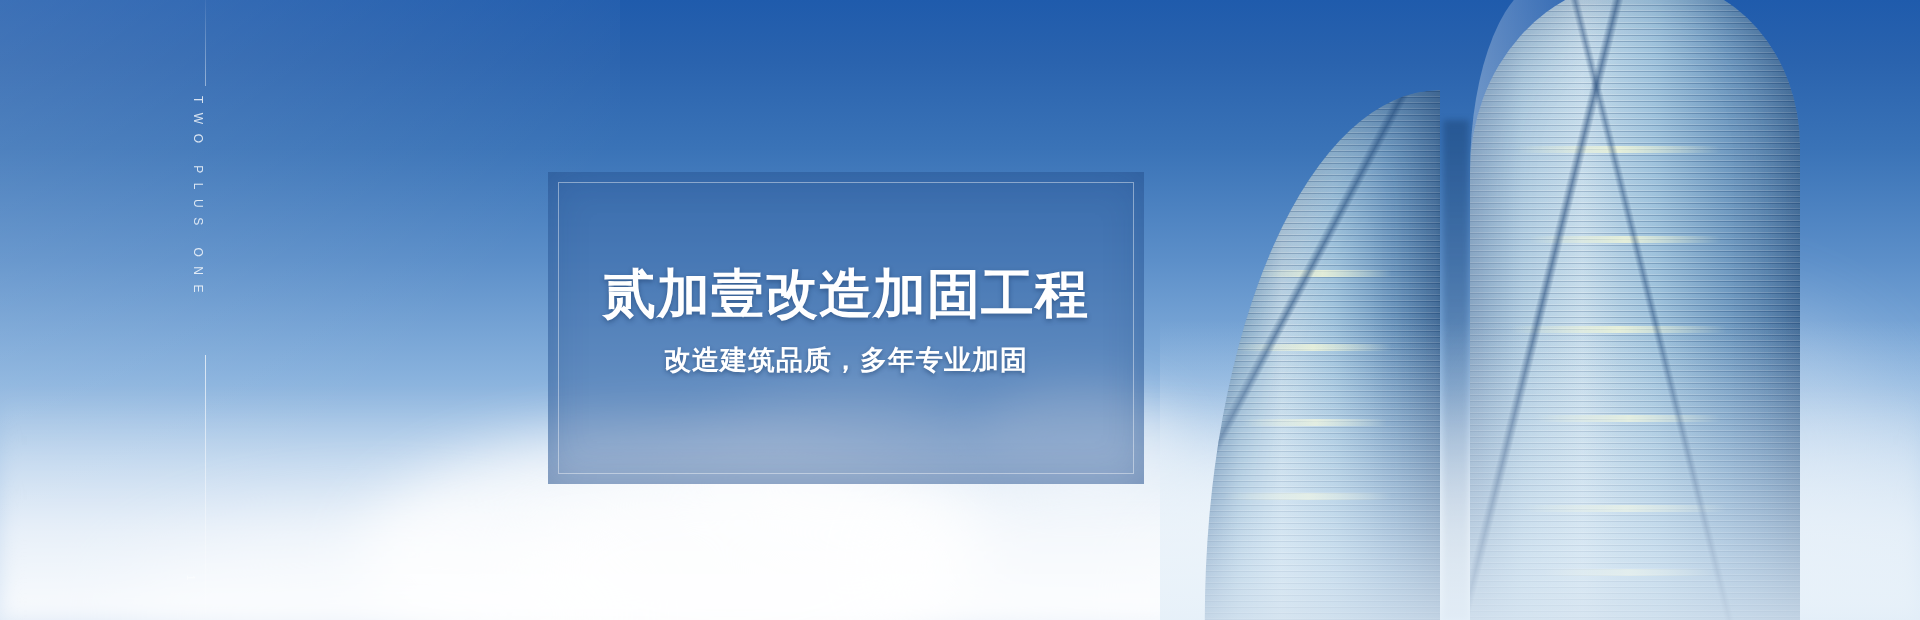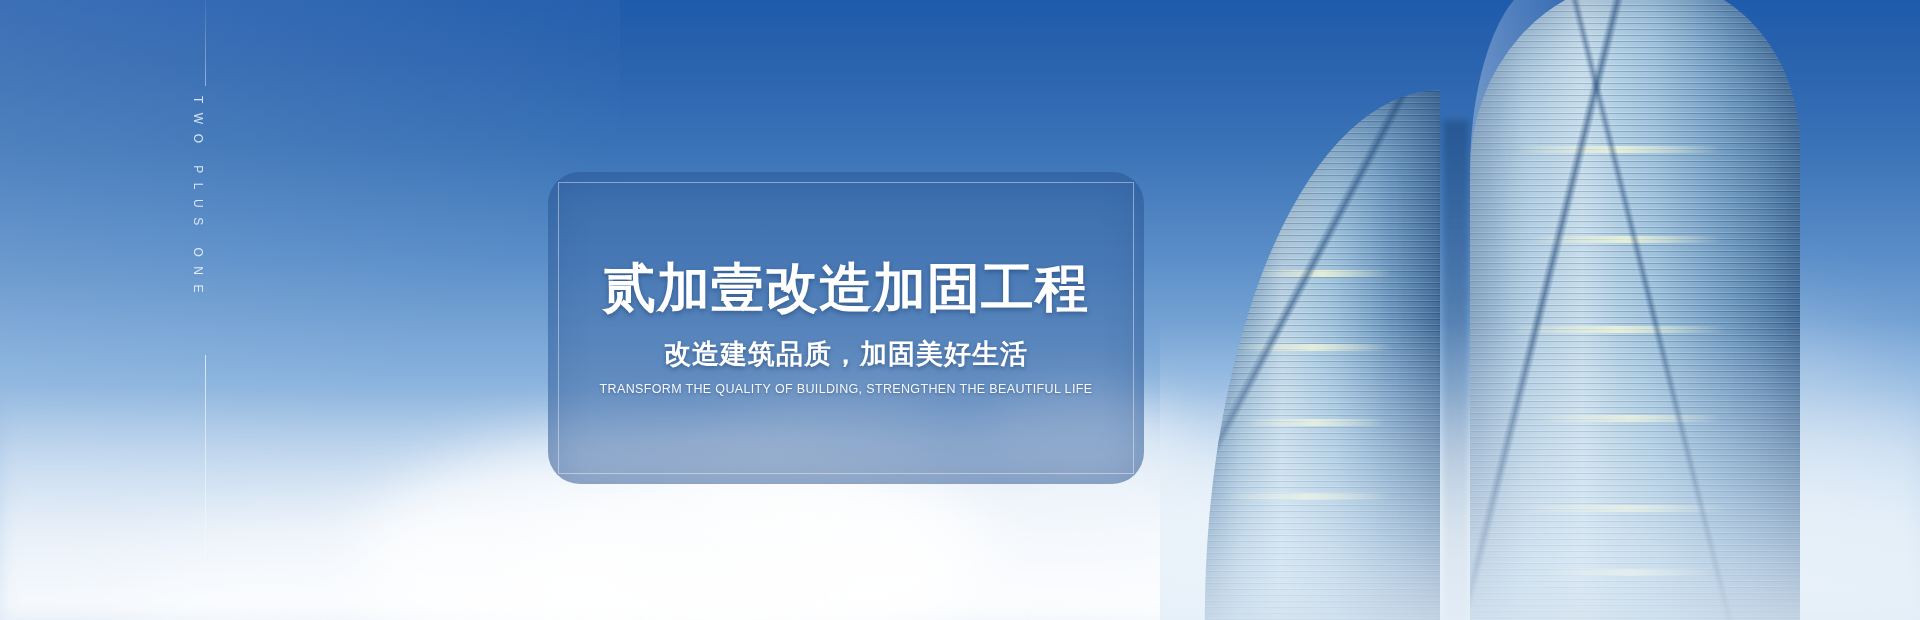--- a/index.html
+++ b/index.html
@@ -140,21 +140,20 @@
     position:absolute; left:12px; top:572px;
     color:rgba(255,255,255,.55); font-size:10px;
     transform:rotate(90deg); transform-origin:center;
   }
 
   
   .panel {
     position:absolute; left:548px; top:172px; width:596px; height:312px;
     background:rgba(47,93,156,.46);
     box-shadow:inset 0 0 40px rgba(20,55,110,.22);
-    border-radius:32px;
   }
   .panel-inner-border {
     position:absolute; left:10px; top:10px; right:10px; bottom:10px;
     border:1px solid rgba(255,255,255,.42);
   }
   .panel-content {
     position:relative; z-index:2;
     height:100%;
     display:flex; flex-direction:column; align-items:center; justify-content:center;
     padding:0 24px;
@@ -235,18 +234,17 @@
     <div class="brand-line-top"></div>
     <div class="brand-text">TWO PLUS ONE</div>
     <div class="brand-line"></div>
     <div class="brand-mark">1</div>
   </div>
 
   <div class="panel">
     <div class="panel-inner-border"></div>
     <div class="panel-content">
       <div class="headline">贰加壹改造加固工程</div>
-      <div class="slogan">改造建筑品质，加固美好生活</div>
-      <div class="slogan-en">TRANSFORM THE QUALITY OF BUILDING, STRENGTHEN THE BEAUTIFUL LIFE</div>
+      <div class="slogan">改造建筑品质，多年专业加固</div>
     </div>
   </div>
 
 </div>
 
 </body></html>

